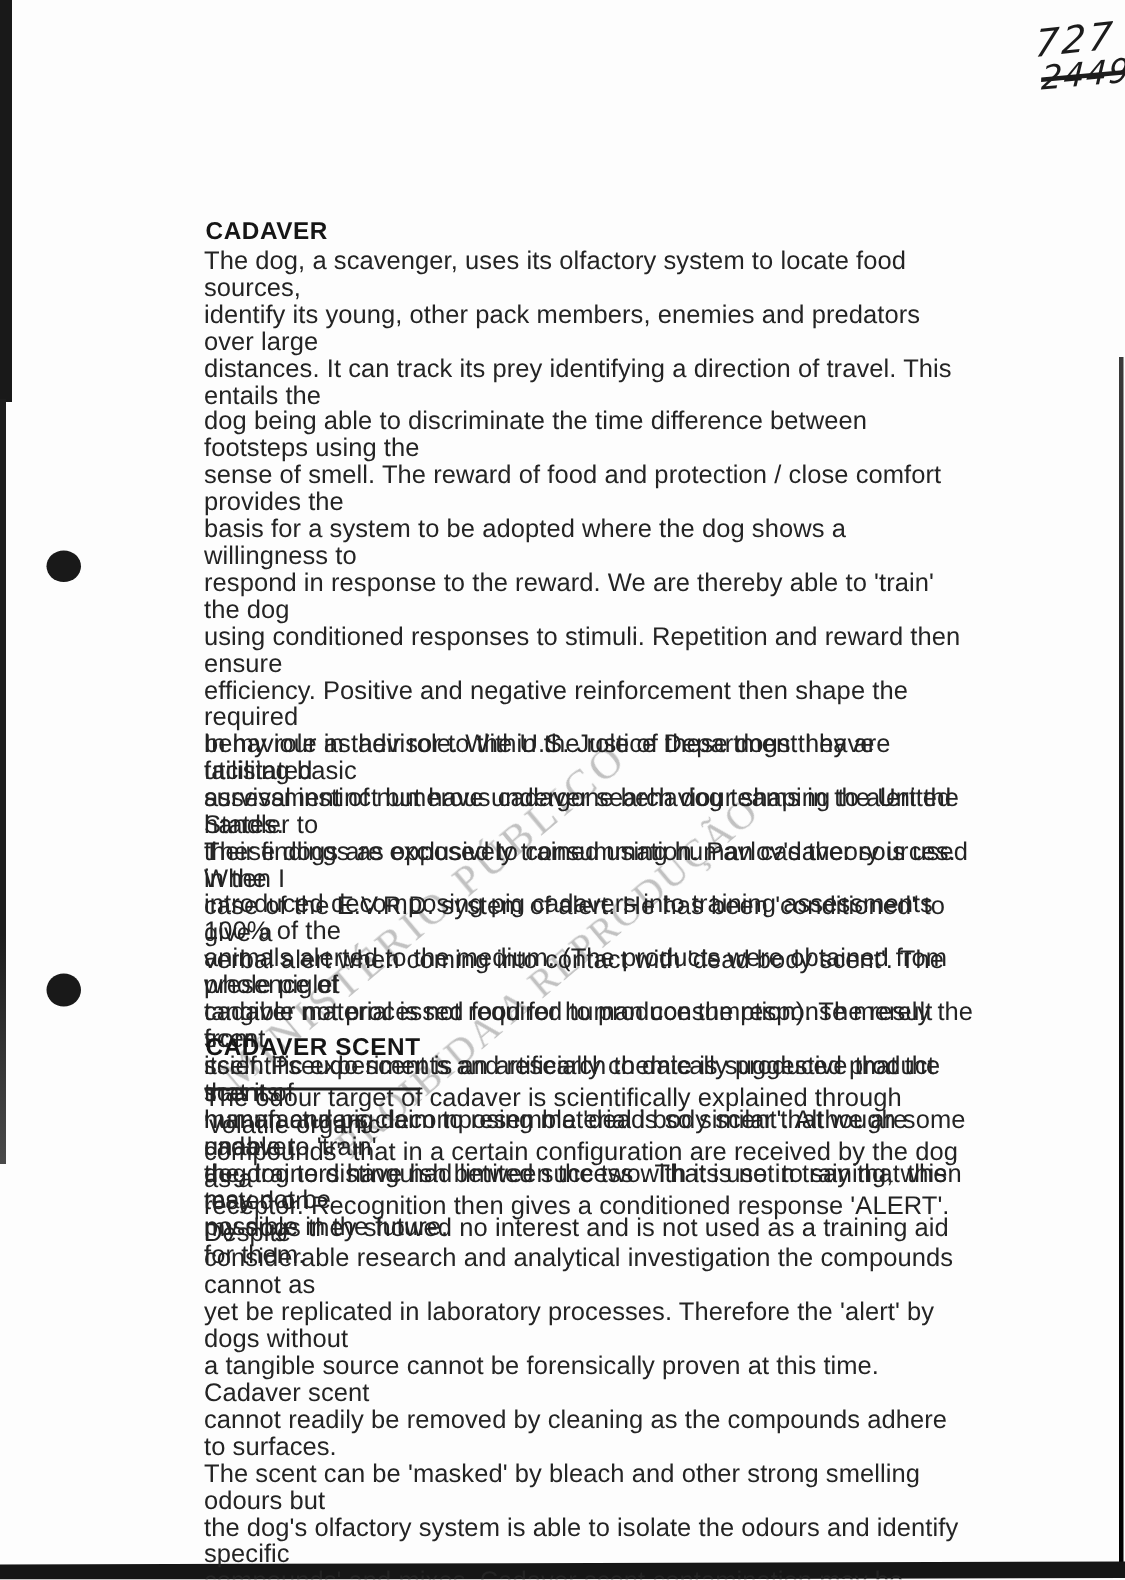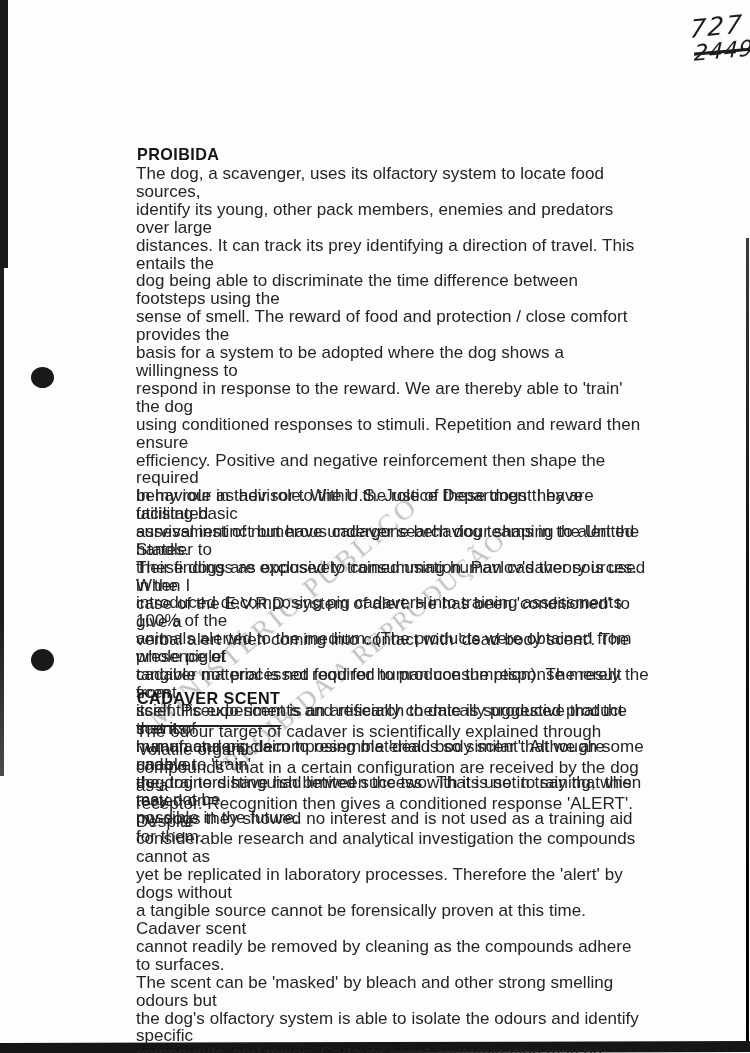--- a/index.html
+++ b/index.html
@@ -125,21 +125,21 @@
 
   <div class="hole-dot top"></div>
   <div class="hole-dot bottom"></div>
 
   <div class="hw hw-top">727</div>
   <div class="hw hw-crossed">2449</div>
 
   <div class="wm wm1">MINISTÉRIO PÚBLICO</div>
   <div class="wm wm2">PROIBIDA A REPRODUÇÃO</div>
 
-  <div class="heading h-training">PROIBIDA</div>
+  <div class="heading h-training">CADAVER</div>
   <div class="doc-text p1">The dog, a scavenger, uses its olfactory system to locate food sources,
 identify its young, other pack members, enemies and predators over large
 distances. It can track its prey identifying a direction of travel. This entails the
 dog being able to discriminate the time difference between footsteps using the
 sense of smell. The reward of food and protection / close comfort provides the
 basis for a system to be adopted where the dog shows a willingness to
 respond in response to the reward. We are thereby able to 'train' the dog
 using conditioned responses to stimuli. Repetition and reward then ensure
 efficiency. Positive and negative reinforcement then shape the required
 behaviour in their role. Within the role of these dogs they are utilising basic

